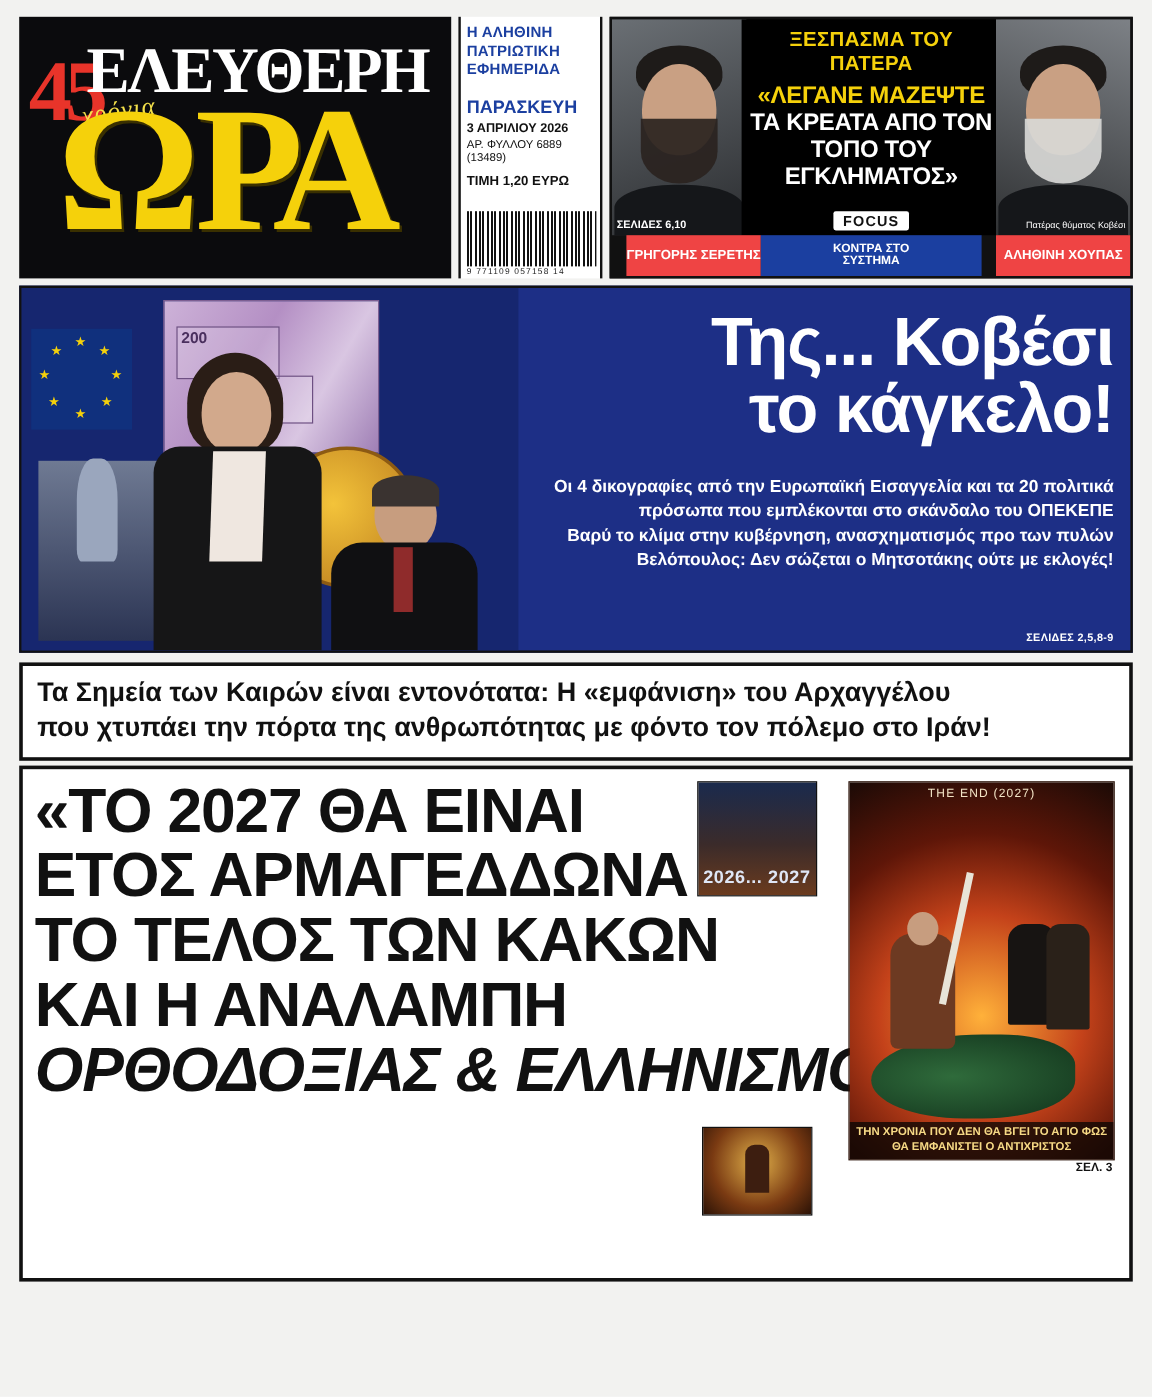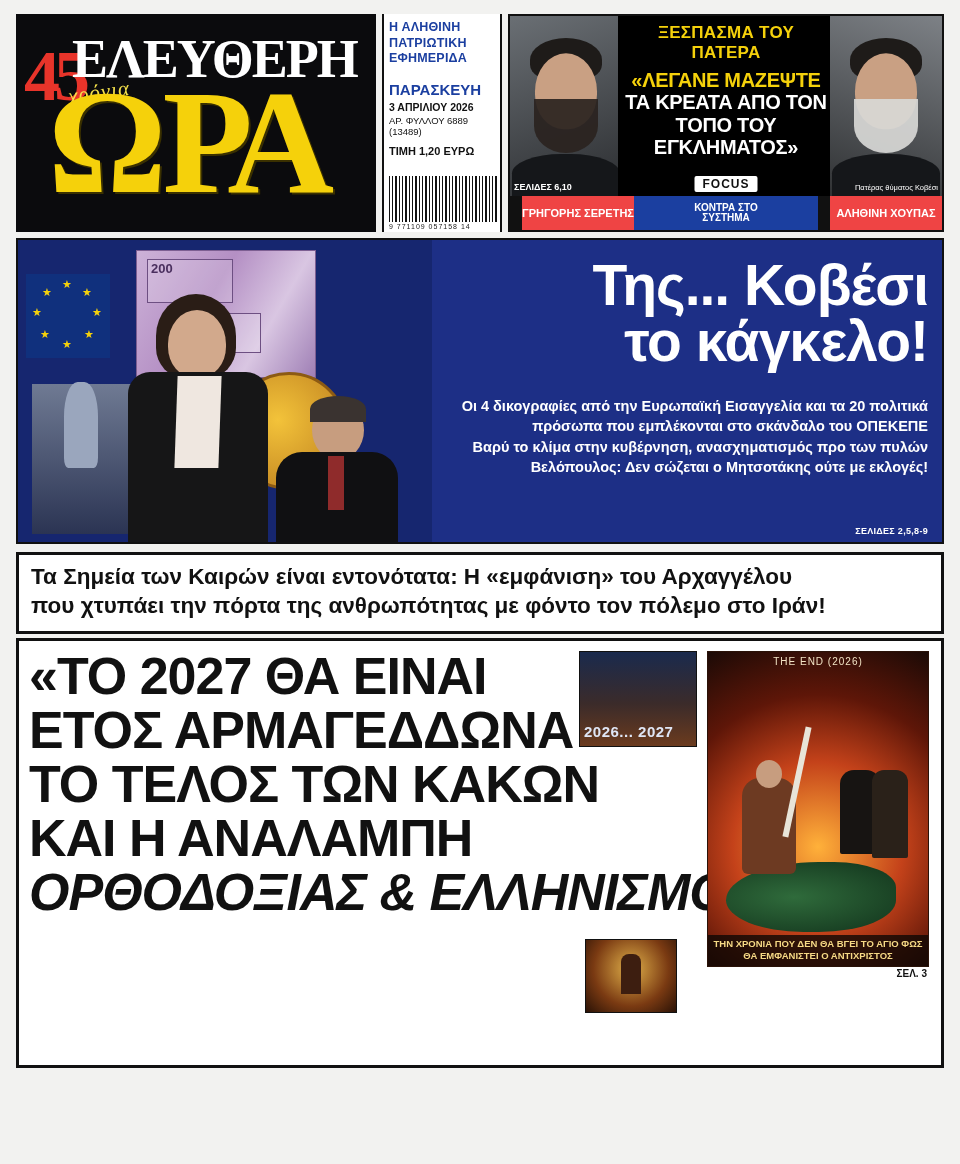--- a/index.html
+++ b/index.html
@@ -475,22 +475,22 @@
     background: rgba(10,6,4,0.78);
     color: #f6d985;
     font-size: 9.5px;
     text-align: center;
     padding: 3px 2px 4px 2px;
     line-height: 1.25;
     font-weight: bold;
   }
   .bb-img-mid {
     position: absolute;
-    right: 244px; top: 10px;
-    width: 118px; height: 96px;
+    right: 260px; top: 10px;
+    width: 100px; height: 96px;
     background: linear-gradient(180deg,#1a2a4d 0%, #3b2b2a 55%, #6b3b1e 100%);
     border: 1px solid #111;
     overflow: hidden;
   }
   .bb-img-mid .years {
     position: absolute; left: 4px; bottom: 6px;
     color: #dfe6f5; font-weight: bold; font-size: 15px; letter-spacing: 0.5px;
   }
   .bb-img-small {
     position: absolute;
@@ -581,21 +581,21 @@
         <span class="eu-star" style="left:58px;top:54px;">★</span>
         <span class="eu-star" style="left:36px;top:64px;">★</span>
         <span class="eu-star" style="left:14px;top:54px;">★</span>
         <span class="eu-star" style="left:6px;top:32px;">★</span>
         <span class="eu-star" style="left:16px;top:12px;">★</span>
       </div>
       <div class="building"></div>
       <div class="statue"></div>
 
       <div class="money">
-        <div class="note" style="left:10px;top:8px;width:86px;height:44px;"><span>200</span></div>
+        <div class="note" style="left:10px;top:21px;width:86px;height:44px;"><span>200</span></div>
         <div class="note" style="left:54px;top:62px;width:70px;height:40px;"><span>20</span></div>
       </div>
 
       <div class="wheat"></div>
 
       <div class="woman">
         <div class="w-hair"></div>
         <div class="w-face"></div>
         <div class="w-jacket"></div>
         <div class="w-shirt"></div>
@@ -631,21 +631,21 @@
     </div>
   </div>
 
   <div class="big-block">
 
     <div class="bb-img-mid">
       <div class="years">2026... 2027</div>
     </div>
 
     <div class="bb-img-right">
-      <div class="caption-top">THE END (2026)</div>
+      <div class="caption-top">THE END (2027)</div>
       <div class="dragon"></div>
       <div class="knight"></div>
       <div class="knight-head"></div>
       <div class="sword"></div>
       <div class="figure-dark"></div>
       <div class="figure-horn"></div>
       <div class="caption-bar">
         <div>ΤΗΝ ΧΡΟΝΙΑ ΠΟΥ ΔΕΝ ΘΑ ΒΓΕΙ ΤΟ ΑΓΙΟ ΦΩΣ</div>
         <div>ΘΑ ΕΜΦΑΝΙΣΤΕΙ Ο ΑΝΤΙΧΡΙΣΤΟΣ</div>
       </div>

